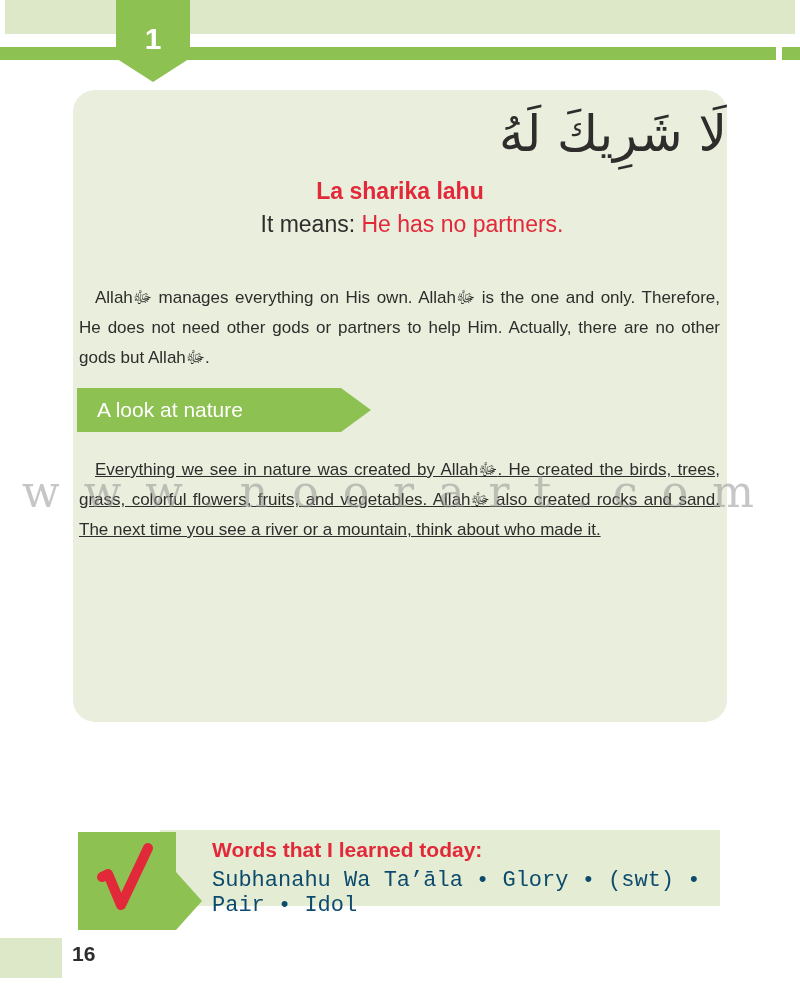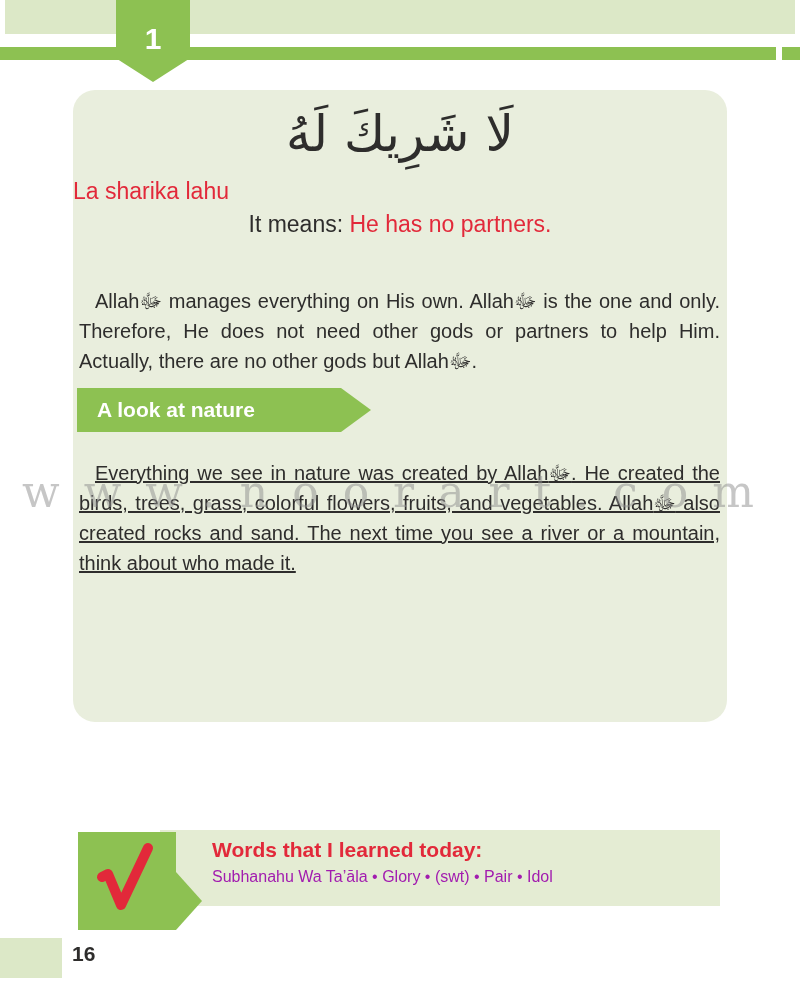--- a/index.html
+++ b/index.html
@@ -17,61 +17,61 @@
     clip-path:polygon(0 0,100% 0,100% 71%,50% 100%,0 71%);
     display:flex;justify-content:center;align-items:flex-start;
   }
   .unit-tab span{color:#ffffff;font-size:30px;font-weight:bold;margin-top:22px;}
   
   .card{
     position:absolute;left:73px;top:90px;width:654px;height:632px;
     background:#e9eedd;border-radius:22px;
   }
   .arabic{
-    position:absolute;top:12px;left:0;width:100%;text-align:center;
+    position:absolute;top:12px;left:0;width:100%;
     font-size:50px;line-height:1.3;color:#2e2d2c;
     font-family:"DejaVu Sans",sans-serif;
   }
   .translit{
-    position:absolute;top:88px;left:0;width:100%;
-    color:#e2293a;font-weight:normal;font-size:23px;
+    position:absolute;top:88px;left:0;width:100%;text-align:center;
+    color:#e2293a;font-weight:bold;font-size:23px;
   }
   .meaning{
     position:absolute;top:121px;left:0;width:100%;text-align:center;
-    font-size:23px;color:#2e2d2c;
+    font-size:23px;color:#2e2d2c;padding-left:12px;
   }
   .meaning .red{color:#e2293a;}
   .para{
     position:absolute;left:6px;right:7px;
-    font-size:20px;line-height:30px;color:#2e2d2c;
+    font-size:17px;line-height:30px;color:#2e2d2c;
     text-align:justify;text-indent:16px;
   }
   .p1{top:176px;}
   .p2{top:348px;text-decoration:underline;}
   .p3{top:502px;}
   .banner{
     position:absolute;top:298px;left:4px;width:294px;height:44px;background:#8dc152;
     clip-path:polygon(0 0,calc(100% - 30px) 0,100% 50%,calc(100% - 30px) 100%,0 100%);
     display:flex;align-items:center;
   }
-  .banner span{color:#ffffff;font-weight:bold;font-size:21px;padding-left:20px;}
+  .banner span{color:#ffffff;font-weight:normal;font-size:21px;padding-left:20px;}
   
   .watermark{
     position:absolute;top:466px;left:-10px;width:820px;text-align:center;
     font-family:"DejaVu Serif",serif;font-size:44px;letter-spacing:24px;
     color:#8f8f8f;opacity:.5;white-space:nowrap;z-index:6;pointer-events:none;
   }
   
   .words-box{
     position:absolute;left:160px;top:830px;width:560px;height:76px;background:#e4ecd3;
   }
   .words-title{
     position:absolute;top:8px;left:52px;color:#e2293a;font-weight:bold;font-size:21px;
   }
-  .words-line{position:absolute;left:52px;right:12px;font-size:16px;color:#a21caf;}
+  .words-line{position:absolute;left:52px;right:12px;font-size:22px;color:#0c4a6e;font-family:Liberation Mono, monospace;}
   .words-line-1{top:38px;}
   .words-line-2{top:70px;}
   .check-square{
     position:absolute;left:78px;top:832px;width:98px;height:98px;background:#8dc152;z-index:2;
   }
   .check-square::after{
     content:"";position:absolute;left:98px;top:40px;width:0;height:0;
     border-left:26px solid #8dc152;border-top:29px solid transparent;border-bottom:29px solid transparent;
   }
   .check-square svg{position:absolute;left:0;top:0;}

